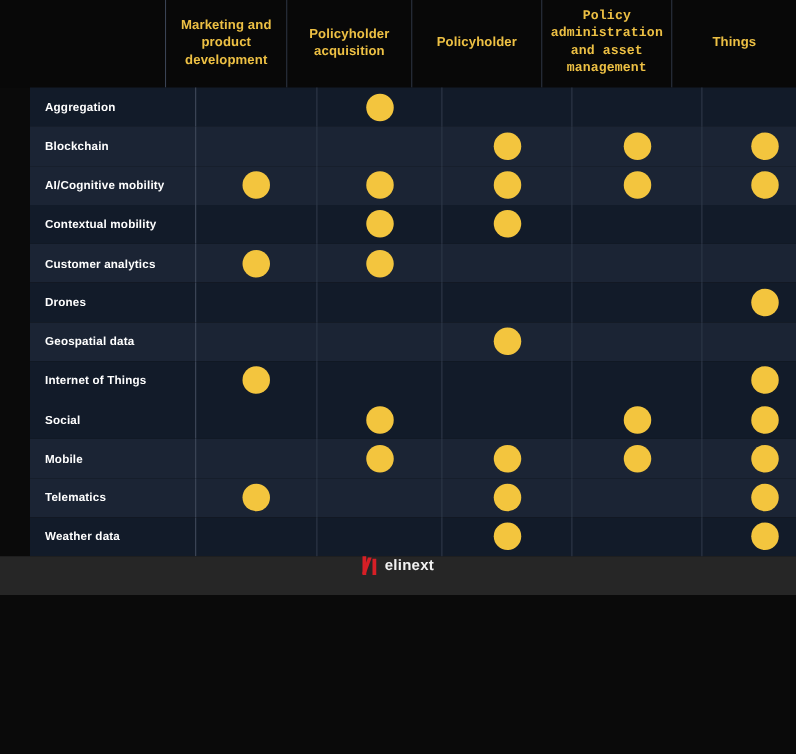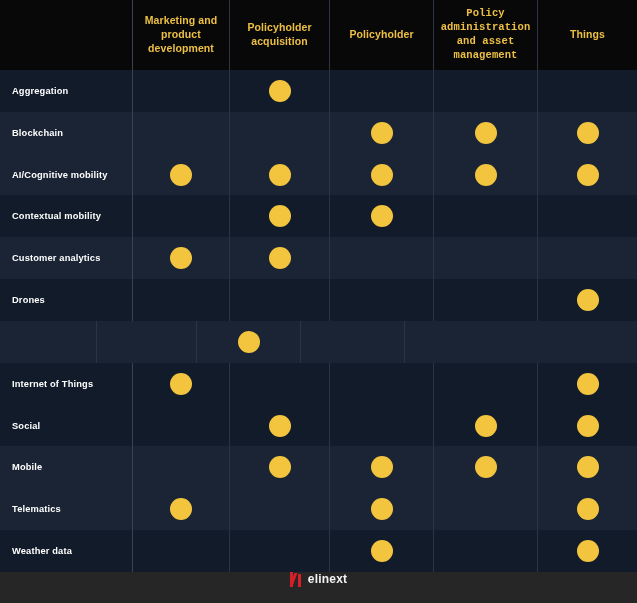--- a/index.html
+++ b/index.html
@@ -8,21 +8,21 @@
   html, body {
     width: 637px;
     height: 603px;
     background: #0a0a0a;
     font-family: "Liberation Sans", sans-serif;
     overflow: hidden;
   }
 
   .matrix-wrap {
     width: 637px;
-    height: 603px;
+    height: 476px;
     position: relative;
     background: #0a0a0a;
     display: flex;
     flex-direction: column;
   }
 
   
   .matrix-header {
     display: flex;
     height: 70px;
@@ -63,20 +63,21 @@
   .matrix-body {
     flex: 1 1 auto;
     display: flex;
     flex-direction: column;
   }
 
   .m-row {
     display: flex;
     height: 38.6px;
     flex: 1 1 0;
+    margin-left: 24px;
   }
   .m-row.odd  { background: #121b29; }
   .m-row.even { background: #1b2434; }
 
   .row-label {
     width: 133px;
     flex: 0 0 133px;
     display: flex;
     align-items: center;
     padding-left: 12px;
@@ -234,20 +235,21 @@
         <div class="row-label">Drones</div>
         <div class="m-cell c1"></div>
         <div class="m-cell c2"></div>
         <div class="m-cell c3"></div>
         <div class="m-cell c4"></div>
         <div class="m-cell c5">
           <span class="dot"></span>
         </div>
       </div>
       <div class="m-row even">
+        <div class="row-label">Geospatial data</div>
         <div class="m-cell c1"></div>
         <div class="m-cell c2"></div>
         <div class="m-cell c3">
           <span class="dot"></span>
         </div>
         <div class="m-cell c4"></div>
         <div class="m-cell c5"></div>
       </div>
       <div class="m-row odd">
         <div class="row-label">Internet of Things</div>

